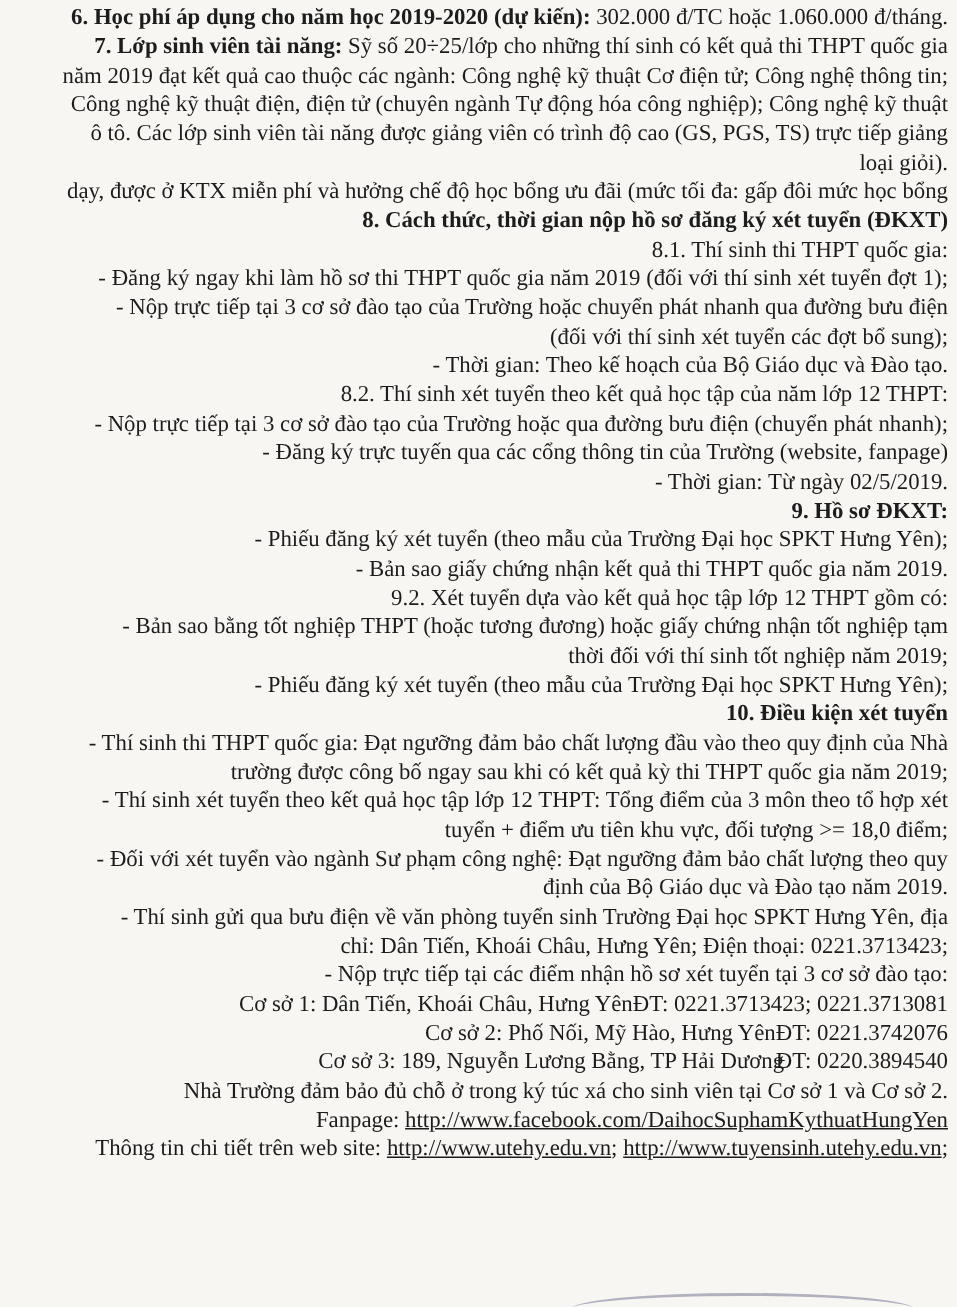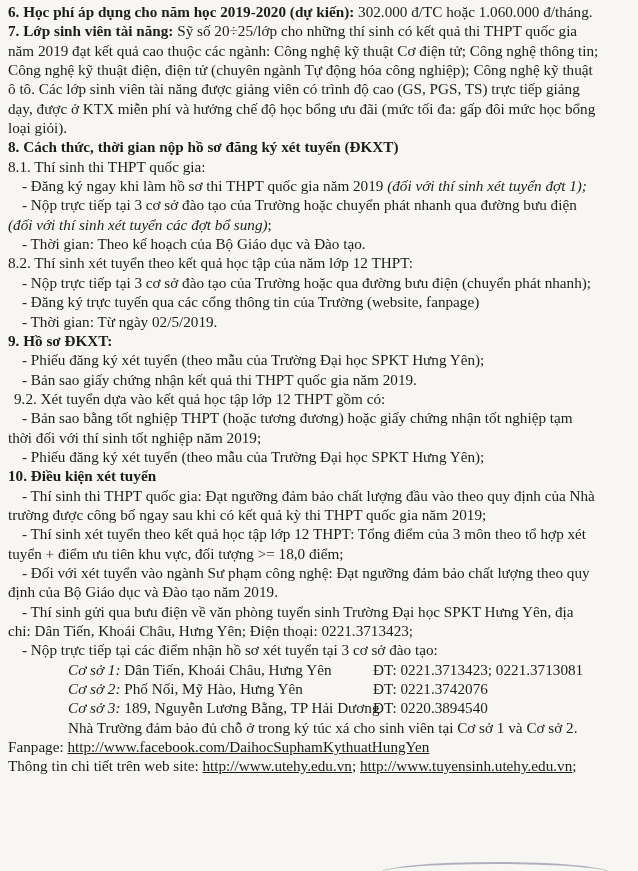--- a/index.html
+++ b/index.html
@@ -4,23 +4,23 @@
 <style>
   html, body { margin:0; padding:0; }
   body {
     width:638px; height:871px; overflow:hidden;
     background:#f7f6f3;
     font-family: "Liberation Serif", "DejaVu Serif", serif;
     color:#1c1c1c;
     font-size:15.2px;
   }
   .page { position:relative; padding:2px 6px 0 8px; }
-  .ln { height:19.35px; line-height:19.35px; white-space:nowrap; overflow:visible; }
+  .ln { height:19.35px; line-height:19.35px; white-space:nowrap; overflow:visible;text-align:right; }
   .b { font-weight:bold; }
-  .i { font-style:italic; }
+  .i { }
   .in2 { padding-left:14px; }
   .in4 { padding-left:60px; }
   .addr { display:inline-block; width:305px; }
   .u { text-decoration:underline; color:#1c1c1c; }
   .stamp { position:absolute; left:380px; top:862px; width:230px; height:20px;
            border-top:2px solid #6b6b8a; border-radius:50% 50% 0 0; opacity:.5; }
 </style>
 </head>
 <body>
 
@@ -29,22 +29,22 @@
   <div class="ln">
     <span class="b">6. Học phí áp dụng cho năm học 2019-2020 (dự kiến):</span><span> 302.000 đ/TC hoặc 1.060.000 đ/tháng.</span>
   </div>
 
   <div class="ln">
     <span class="b">7. Lớp sinh viên tài năng:</span><span> Sỹ số 20÷25/lớp cho những thí sinh có kết quả thi THPT quốc gia</span>
   </div>
   <div class="ln">năm 2019 đạt kết quả cao thuộc các ngành: Công nghệ kỹ thuật Cơ điện tử; Công nghệ thông tin;</div>
   <div class="ln">Công nghệ kỹ thuật điện, điện tử (chuyên ngành Tự động hóa công nghiệp); Công nghệ kỹ thuật</div>
   <div class="ln">ô tô. Các lớp sinh viên tài năng được giảng viên có trình độ cao (GS, PGS, TS) trực tiếp giảng</div>
+  <div class="ln">loại giỏi).</div>
   <div class="ln">dạy, được ở KTX miễn phí và hưởng chế độ học bổng ưu đãi (mức tối đa: gấp đôi mức học bổng</div>
-  <div class="ln">loại giỏi).</div>
 
   <div class="ln b">8. Cách thức, thời gian nộp hồ sơ đăng ký xét tuyển (ĐKXT)</div>
   <div class="ln">8.1. Thí sinh thi THPT quốc gia:</div>
   <div class="ln in2">
     <span>- Đăng ký ngay khi làm hồ sơ thi THPT quốc gia năm 2019 </span><span class="i">(đối với thí sinh xét tuyển đợt 1);</span>
   </div>
   <div class="ln in2">- Nộp trực tiếp tại 3 cơ sở đào tạo của Trường hoặc chuyển phát nhanh qua đường bưu điện</div>
   <div class="ln">
     <span class="i">(đối với thí sinh xét tuyển các đợt bổ sung)</span><span>;</span>
   </div>

